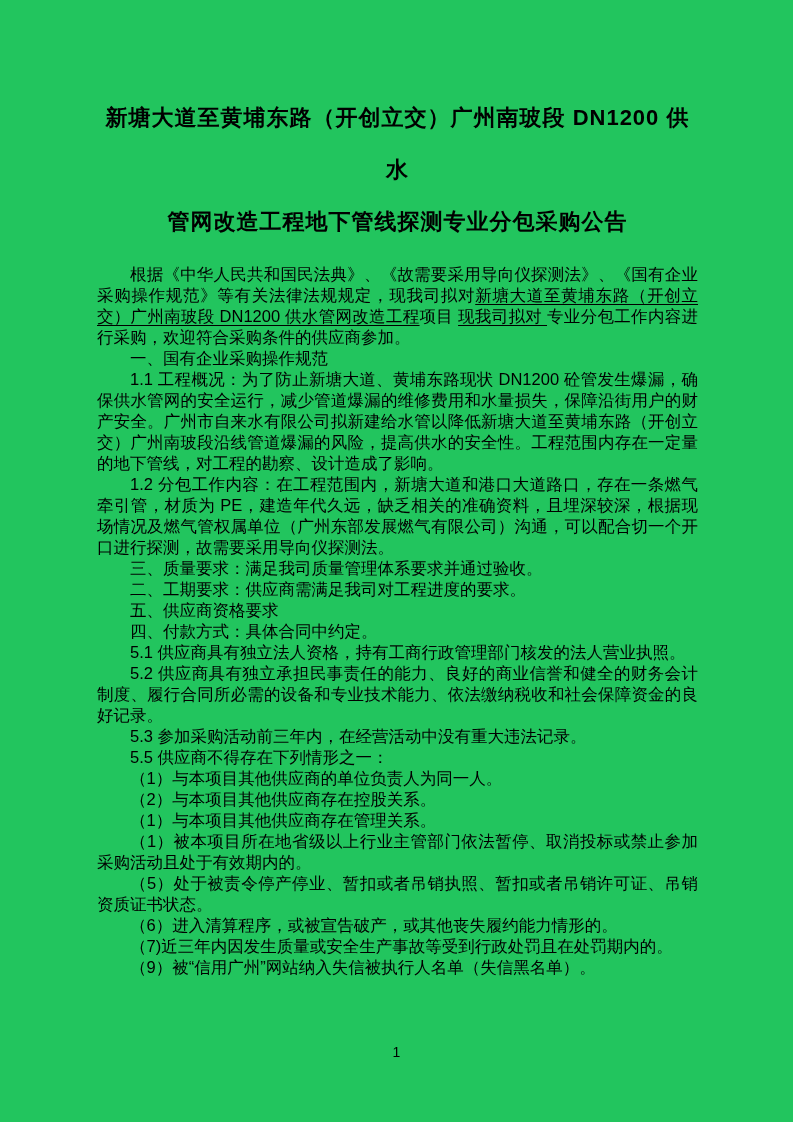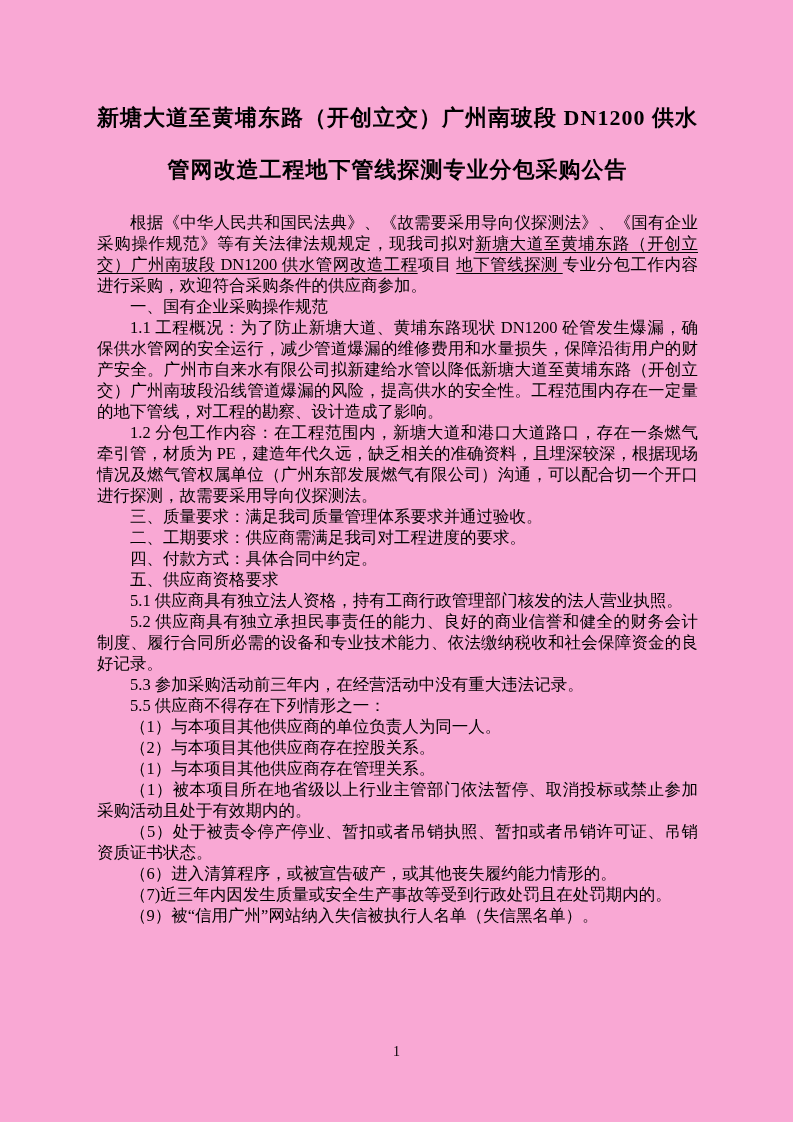--- a/index.html
+++ b/index.html
@@ -5,23 +5,23 @@
   html, body {
     margin: 0;
     padding: 0;
     background: #ffffff;
   }
   .page {
     position: relative;
     width: 793px;
     height: 1122px;
     margin: 0 auto;
-    background: #f9a8d4;
+    background: #22c55e;
     color: #000000;
-    font-family: Liberation Serif, serif;
+    font-family: Liberation Sans, sans-serif;
     box-sizing: border-box;
     padding: 92px 95px 0 97px;
     overflow: hidden;
   }
   .doc-title {
     margin: 0 0 16px 0;
     font-size: 22px;
     font-weight: bold;
     text-align: center;
     line-height: 52px;
@@ -54,28 +54,28 @@
 </style>
 </head>
 <body>
 
 <div class="page">
   <h1 class="doc-title">
       <div>新塘大道至黄埔东路（开创立交）广州南玻段 DN1200 供水</div>
       <div>管网改造工程地下管线探测专业分包采购公告</div>
     </h1>
   <div class="doc-body">
-      <p class="para"><span>根据《中华人民共和国民法典》、《故需要采用导向仪探测法》、《国有企业采购操作规范》等有关法律法规规定，现我司拟对</span><u>新塘大道至黄埔东路（开创立交）广州南玻段 DN1200 供水管网改造工程</u><span>项目 </span><u>地下管线探测 </u><span>专业分包工作内容进行采购，欢迎符合采购条件的供应商参加。</span></p>
+      <p class="para"><span>根据《中华人民共和国民法典》、《故需要采用导向仪探测法》、《国有企业采购操作规范》等有关法律法规规定，现我司拟对</span><u>新塘大道至黄埔东路（开创立交）广州南玻段 DN1200 供水管网改造工程</u><span>项目 </span><u>现我司拟对 </u><span>专业分包工作内容进行采购，欢迎符合采购条件的供应商参加。</span></p>
       <p class="para"><span>一、国有企业采购操作规范</span></p>
       <p class="para"><span>1.1 工程概况：为了防止新塘大道、黄埔东路现状 DN1200 砼管发生爆漏，确保供水管网的安全运行，减少管道爆漏的维修费用和水量损失，保障沿街用户的财产安全。广州市自来水有限公司拟新建给水管以降低新塘大道至黄埔东路（开创立交）广州南玻段沿线管道爆漏的风险，提高供水的安全性。工程范围内存在一定量的地下管线，对工程的勘察、设计造成了影响。</span></p>
       <p class="para"><span>1.2 分包工作内容：在工程范围内，新塘大道和港口大道路口，存在一条燃气牵引管，材质为 PE，建造年代久远，缺乏相关的准确资料，且埋深较深，根据现场情况及燃气管权属单位（广州东部发展燃气有限公司）沟通，可以配合切一个开口进行探测，故需要采用导向仪探测法。</span></p>
       <p class="para"><span>三、质量要求：满足我司质量管理体系要求并通过验收。</span></p>
       <p class="para"><span>二、工期要求：供应商需满足我司对工程进度的要求。</span></p>
+      <p class="para"><span>五、供应商资格要求</span></p>
       <p class="para"><span>四、付款方式：具体合同中约定。</span></p>
-      <p class="para"><span>五、供应商资格要求</span></p>
       <p class="para"><span>5.1 供应商具有独立法人资格，持有工商行政管理部门核发的法人营业执照。</span></p>
       <p class="para"><span>5.2 供应商具有独立承担民事责任的能力、良好的商业信誉和健全的财务会计制度、履行合同所必需的设备和专业技术能力、依法缴纳税收和社会保障资金的良好记录。</span></p>
       <p class="para"><span>5.3 参加采购活动前三年内，在经营活动中没有重大违法记录。</span></p>
       <p class="para"><span>5.5 供应商不得存在下列情形之一：</span></p>
       <p class="para"><span>（1）与本项目其他供应商的单位负责人为同一人。</span></p>
       <p class="para"><span>（2）与本项目其他供应商存在控股关系。</span></p>
       <p class="para"><span>（1）与本项目其他供应商存在管理关系。</span></p>
       <p class="para"><span>（1）被本项目所在地省级以上行业主管部门依法暂停、取消投标或禁止参加采购活动且处于有效期内的。</span></p>
       <p class="para"><span>（5）处于被责令停产停业、暂扣或者吊销执照、暂扣或者吊销许可证、吊销资质证书状态。</span></p>
       <p class="para"><span>（6）进入清算程序，或被宣告破产，或其他丧失履约能力情形的。</span></p>

